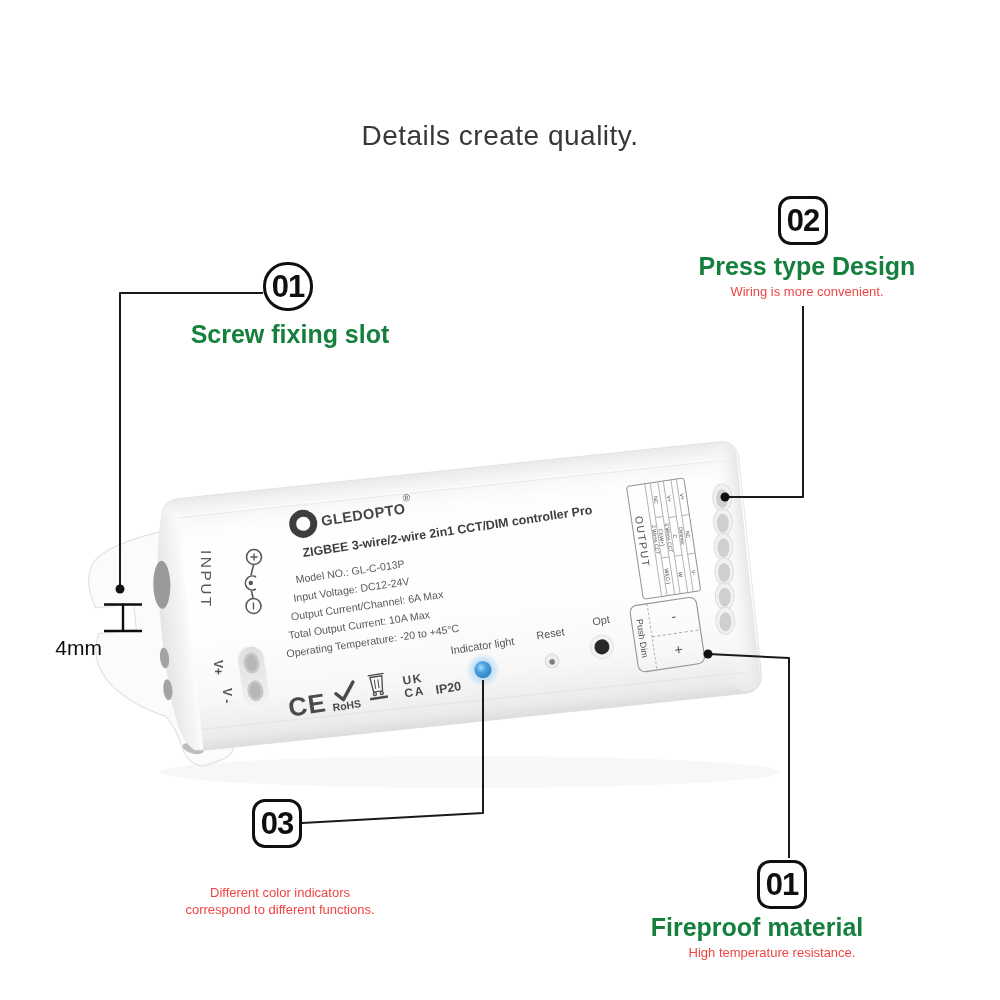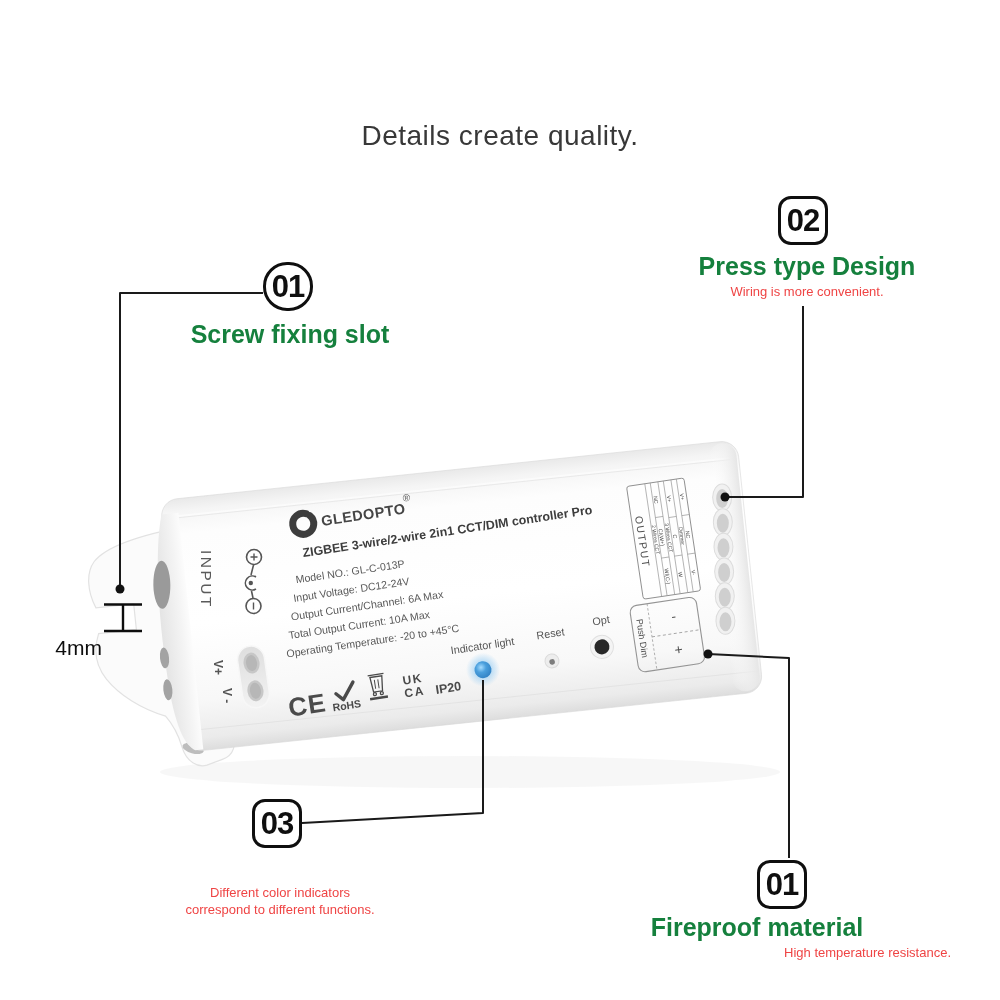--- a/index.html
+++ b/index.html
@@ -10,21 +10,21 @@
         font-size:28px;font-weight:400;letter-spacing:.5px;color:#383838;white-space:nowrap;margin-top:32px;}
   .badge{position:absolute;width:50px;height:49px;border:3px solid #0f0f0f;border-radius:13px;
         background:#fff;display:flex;align-items:center;justify-content:center;
         font-size:31px;font-weight:700;color:#0f0f0f;box-sizing:border-box;letter-spacing:-1px;}
   .co-head{position:absolute;width:300px;text-align:center;font-size:25px;font-weight:700;color:#15803d;}
   .co-desc{position:absolute;width:320px;text-align:center;font-size:13px;line-height:17px;color:#ef4444;}
   .dim-label{position:absolute;left:36px;top:602px;width:66px;text-align:right;
         font-size:21px;color:#0d0d0d;margin-top:34px;}
   .b01{left:263px;top:262px;border-radius:24px;} .b02{left:778px;top:196px;} .b03{left:252px;top:799px;} .b04{left:757px;top:860px;}
   .h01{left:140px;top:320px;} .h02{left:657px;top:252px;} .h03{left:131px;top:851px;} .h04{left:607px;top:913px;}
-  .d01{left:130px;top:350px;} .d02{left:647px;top:283px;} .d03{left:120px;top:884px;} .d04{left:631px;top:944px;text-align:right;}
+  .d01{left:130px;top:350px;} .d02{left:647px;top:283px;} .d03{left:120px;top:884px;} .d04{left:612px;top:944px;}
 </style>
 </head>
 <body>
 
 <div class="page">
 
 <svg class="stage" width="1000" height="1000" viewBox="0 0 1000 1000">
   <defs>
     <linearGradient id="gBody" x1="0" y1="0" x2="0" y2="1">
       <stop offset="0" stop-color="#e9e9e9"></stop>

